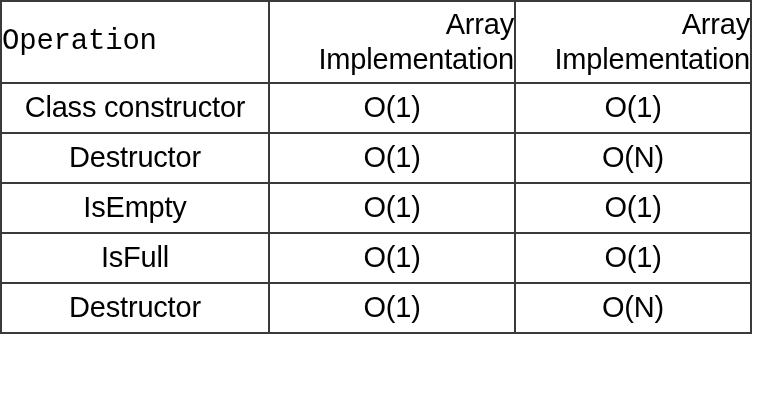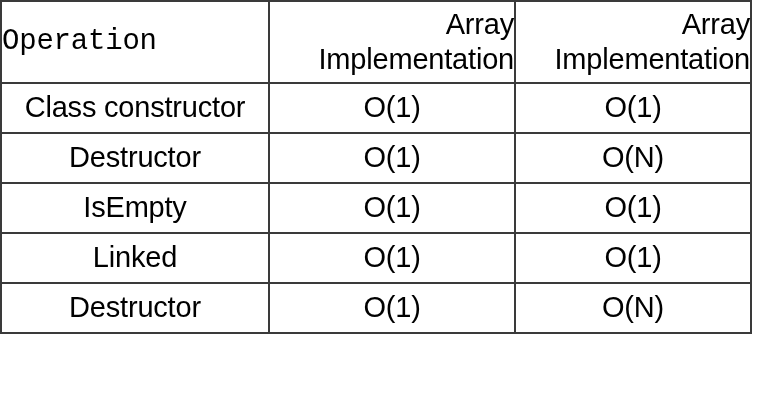--- a/index.html
+++ b/index.html
@@ -104,21 +104,21 @@
     </tr>
 
 
     <tr class="data-row">
       <td class="cell-operation">IsEmpty</td>
       <td class="cell-complexity">O(1)</td>
       <td class="cell-complexity">O(1)</td>
     </tr>
 
     <tr class="data-row">
-      <td class="cell-operation">Linked</td>
+      <td class="cell-operation">IsFull</td>
       <td class="cell-complexity">O(1)</td>
       <td class="cell-complexity">O(1)</td>
     </tr>
 
 
     <tr class="data-row">
       <td class="cell-operation">Destructor</td>
       <td class="cell-complexity">O(1)</td>
       <td class="cell-complexity">O(N)</td>
     </tr>

